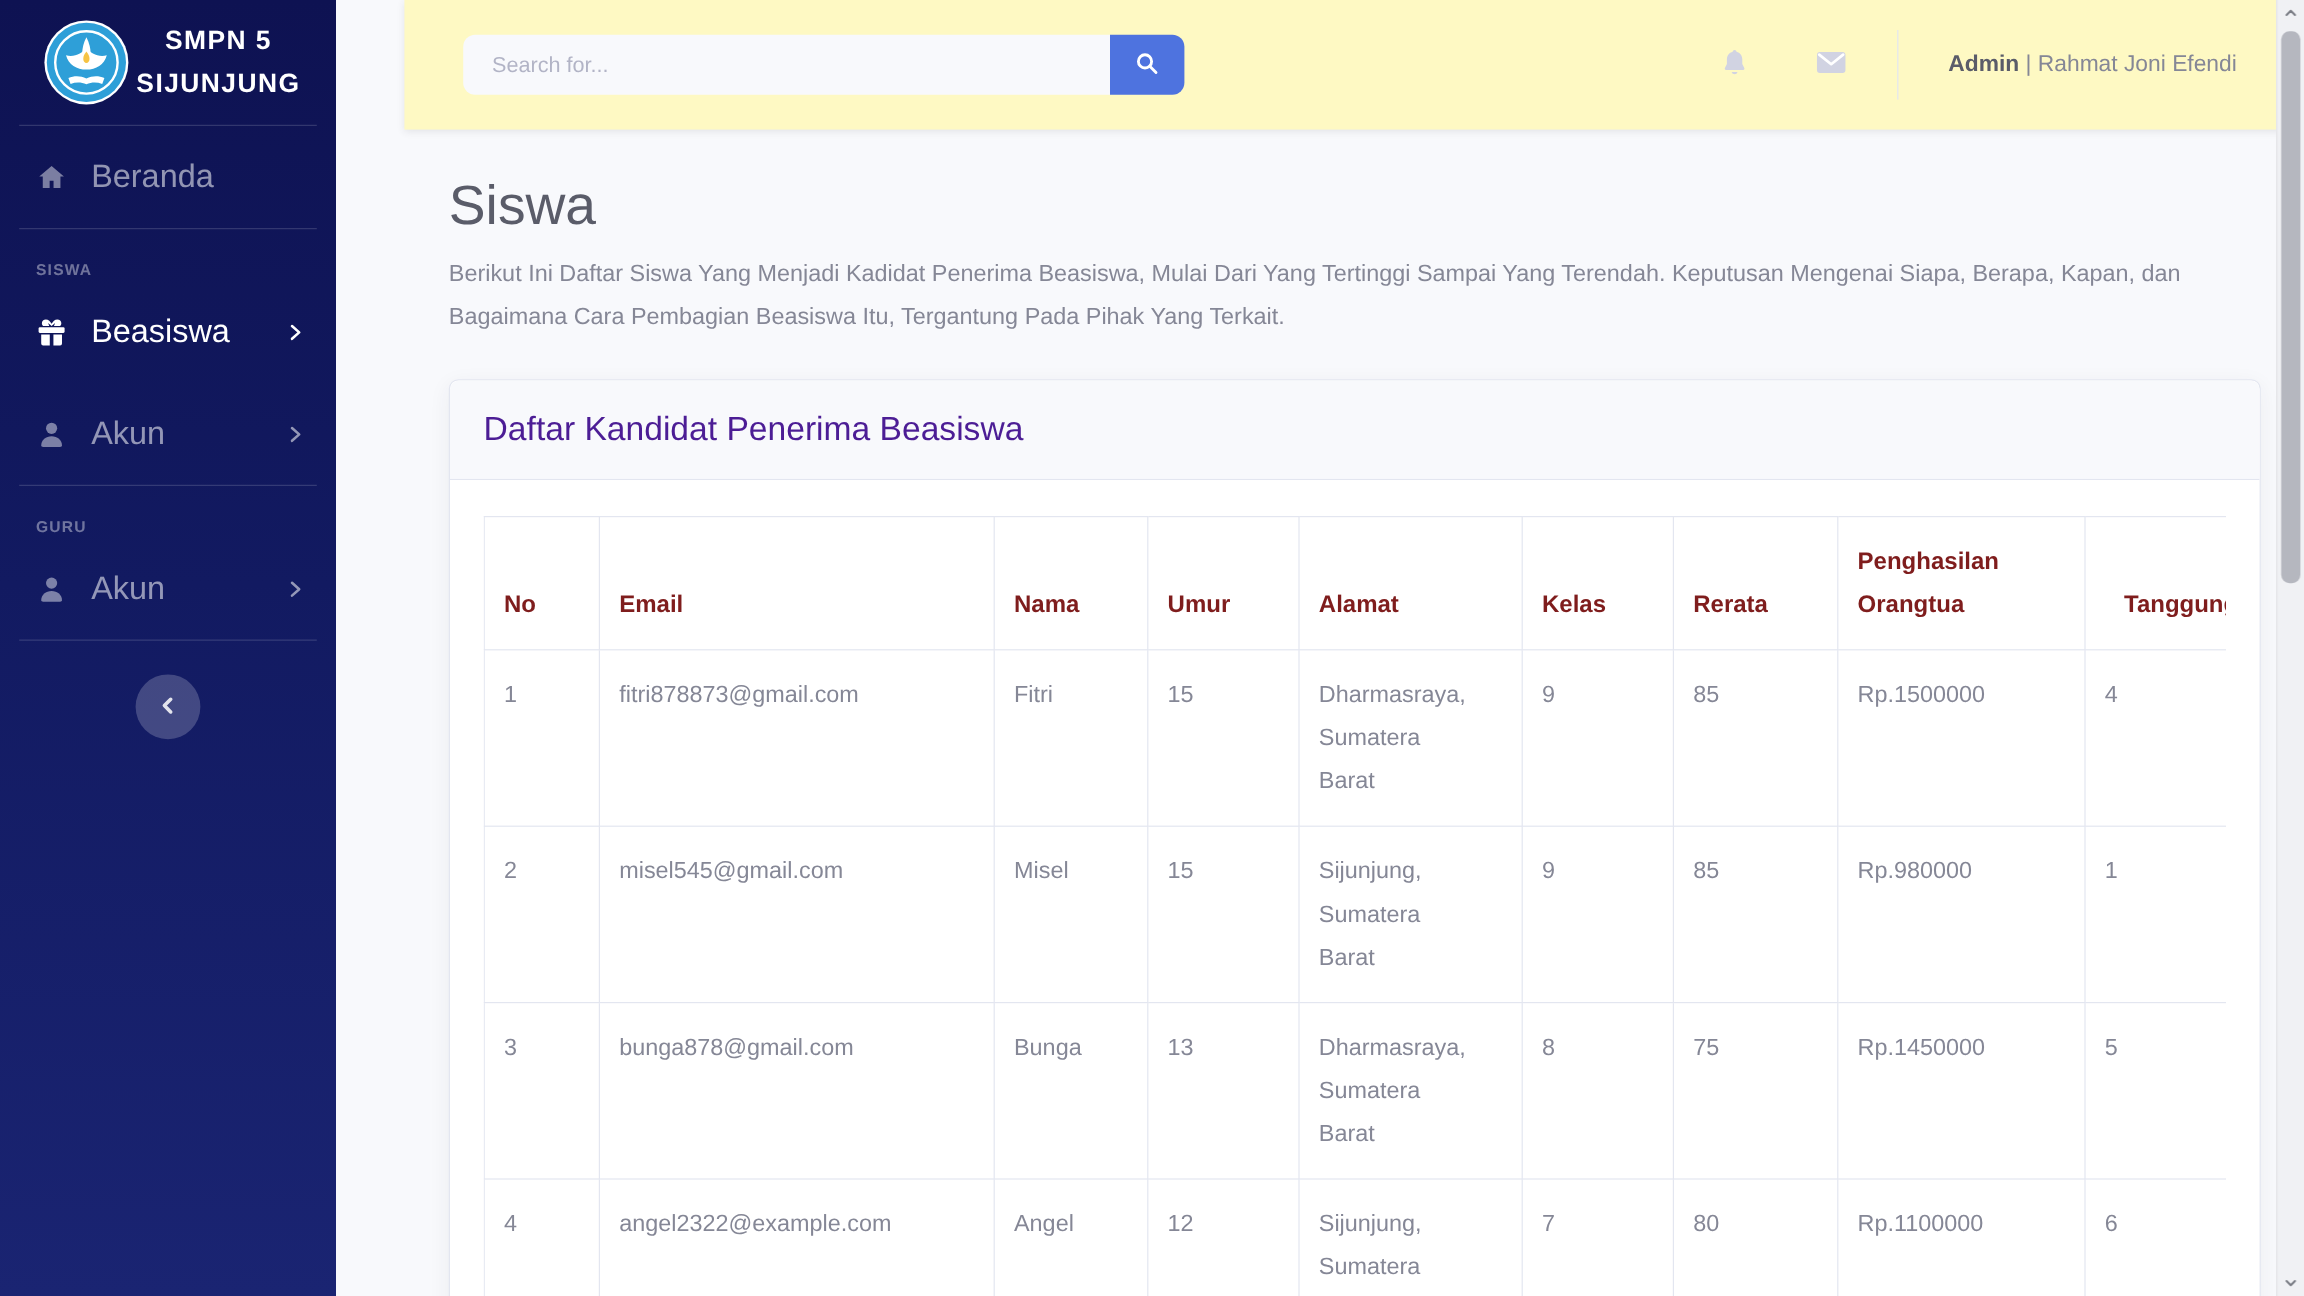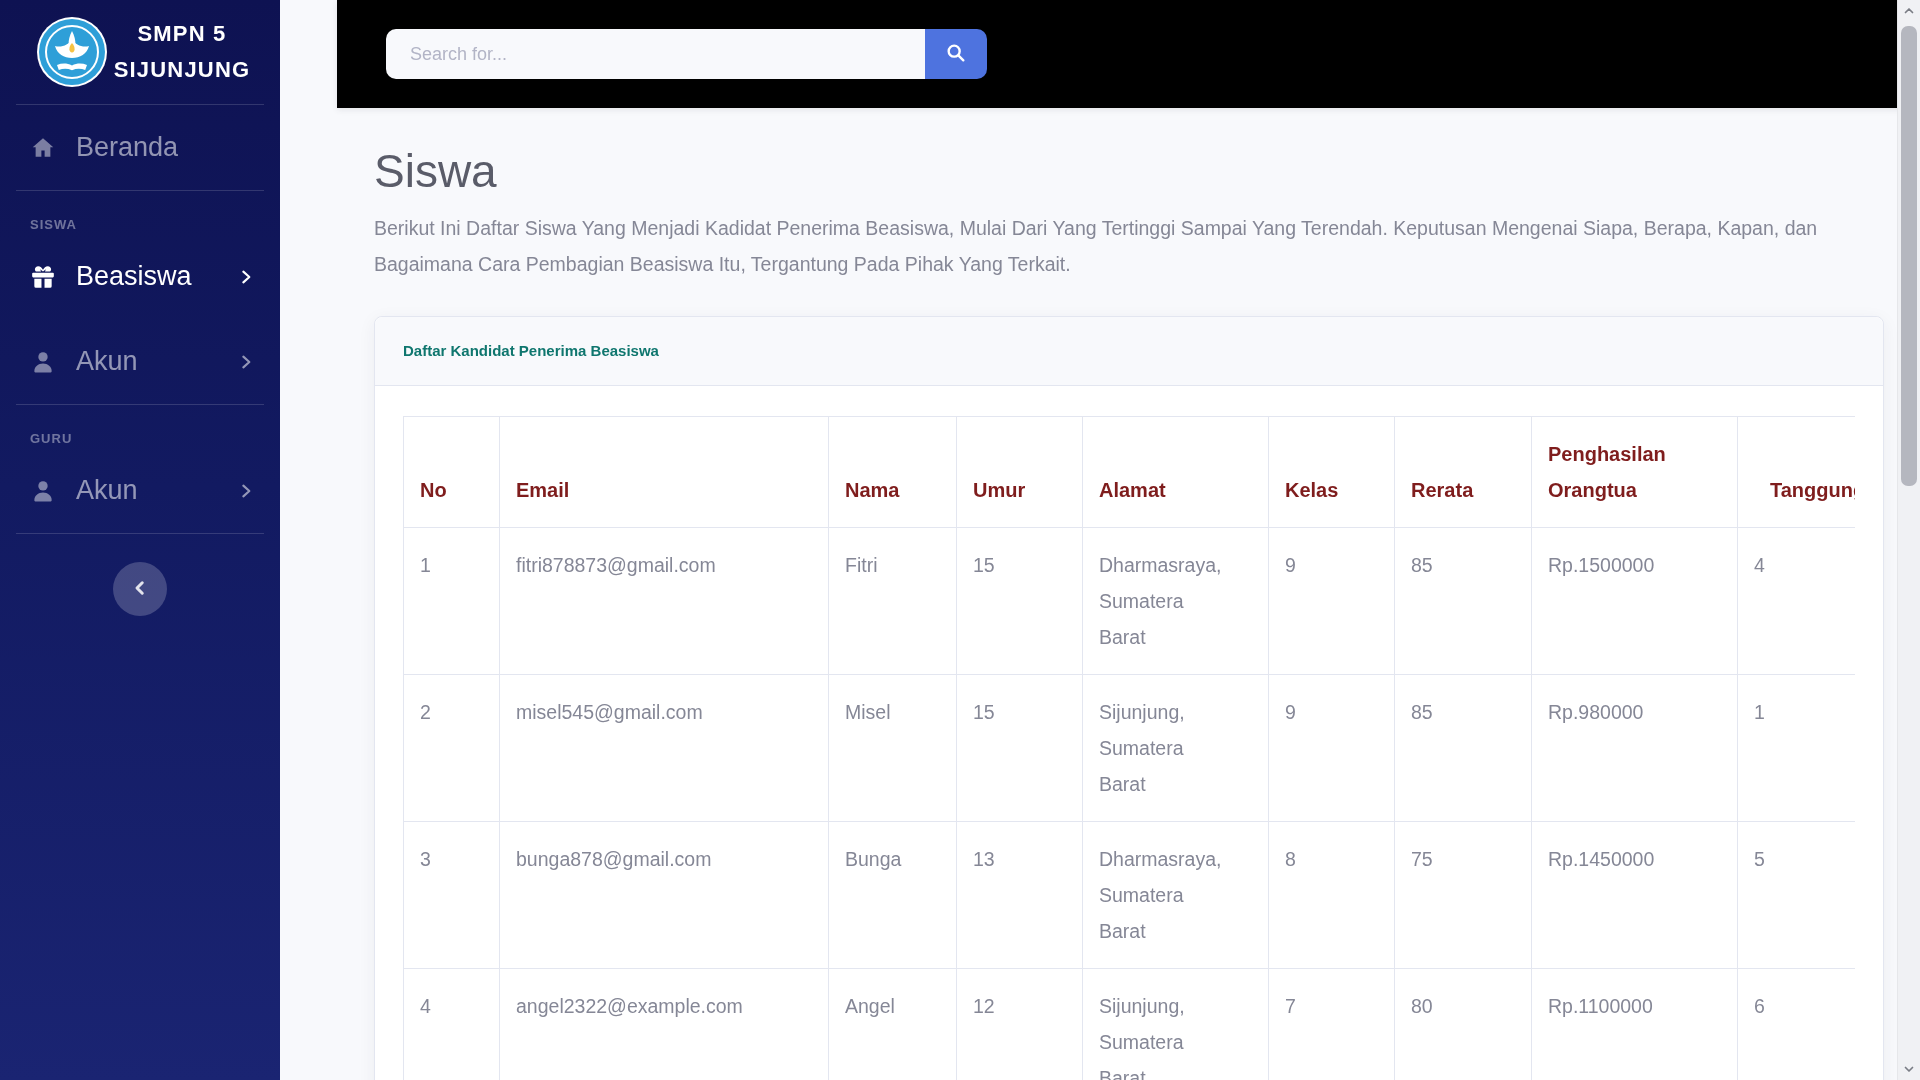--- a/index.html
+++ b/index.html
@@ -29,21 +29,21 @@
   .nav-item.active .nav-caret svg { stroke: #fff; }
   .nav-section { margin: 26px 0 2px; padding: 0 30px; font-size: 13px; font-weight: bold;
     letter-spacing: 1px; color: rgba(255,255,255,0.4); }
   .sb-toggle { display: block; margin: 28px auto 0; width: 54px; height: 54px; border-radius: 50%;
     border: none; background: rgba(255,255,255,0.2); cursor: pointer;
     display: flex; align-items: center; justify-content: center; }
   .sb-toggle svg { width: 18px; height: 18px; stroke: rgba(255,255,255,0.85); }
 
   
   .main { margin-left: 337px; width: 1583px; }
-  .topbar { height: 108px; background: #000000; display: flex; align-items: center;
+  .topbar { height: 108px; background: #fef9c3; display: flex; align-items: center;
     padding: 0 56px 0 49px; box-shadow: 0 2px 6px rgba(58,59,69,0.10); position: relative; }
   .searchbox { display: flex; width: 601px; height: 50px; }
   .searchbox input { flex: 1; border: none; outline: none; background: #f8f9fc;
     border-radius: 10px 0 0 10px; padding: 0 24px; font-size: 18px; color: #6e707e;
     font-family: "Liberation Sans", sans-serif; }
   .searchbox input::placeholder { color: #b2b4c6; }
   .search-btn { width: 62px; height: 50px; border: none; background: #4e73df;
     border-radius: 0 10px 10px 0; cursor: pointer; display: flex; align-items: center; justify-content: center; }
   .topbar-right { margin-left: auto; display: flex; align-items: center; }
   .top-ic { display: inline-flex; align-items: center; justify-content: center; cursor: pointer; }
@@ -56,21 +56,21 @@
 
   
   .content { padding: 36px 36px 0 37px; }
   .page-title { font-size: 46px; font-weight: 400; color: #5a5c69; margin: 0 0 12px; }
   .page-desc { font-size: 19.5px; color: #858796; line-height: 36px; margin: 0 0 34px; }
 
   .card { background: #fff; border: 1px solid #e3e6f0; border-radius: 8px;
     box-shadow: 0 4px 18px rgba(58,59,69,0.06); }
   .card-header { background: #f8f9fc; border-bottom: 1px solid #e3e6f0;
     padding: 25px 28px; border-radius: 8px 8px 0 0; }
-  .card-title { color: #0f766e; font-weight: bold; font-size: 15px; }
+  .card-title { color: #4c1d95; font-weight: normal; font-size: 28px; }
   .card-body { padding: 30px 28px 28px; }
 
   .table-clip { overflow: hidden; width: 100%; }
   table.data-table { border-collapse: collapse; table-layout: fixed; width: 1534px; }
   .data-table th, .data-table td { border: 1px solid #e3e6f0; padding: 19px 16px;
     text-align: left; line-height: 36px; }
   .data-table th { vertical-align: bottom; font-weight: bold; font-size: 20px; color: #7f1d1d; }
   .data-table td { vertical-align: top; font-size: 19.5px; color: #858796; }
   .data-table th.col-tanggungan { padding-left: 32px; }
   .alamat { display: inline-block; max-width: 124px; }
@@ -183,20 +183,44 @@
     <div class="searchbox">
       <input type="text" placeholder="Search for..." style="">
       <button class="search-btn">
         <span>
           <svg viewBox="0 0 24 24" width="22" height="22" fill="none" stroke="#ffffff" stroke-width="2.6" stroke-linecap="round">
             <circle cx="10" cy="10" r="6"></circle>
               <line x1="14.8" y1="14.8" x2="20" y2="20"></line>
           </svg>
         </span>
       </button>
+    </div>
+    <div class="topbar-right">
+      <a class="top-ic bell">
+        <span>
+          <svg viewBox="0 0 24 24" width="27" height="27" fill="#d1d3e2">
+            <path d="M12 3.2c.8 0 1.4.6 1.4 1.3 2.6.6 4.3 2.8 4.3 5.6v3.6l1.5 2.9c.3.6-.1 1.4-.8 1.4H5.6c-.7 0-1.1-.8-.8-1.4l1.5-2.9v-3.6c0-2.8 1.7-5 4.3-5.6 0-.7.6-1.3 1.4-1.3z"></path>
+            <path d="M9.8 19.6a2.3 2.3 0 0 0 4.4 0z"></path>
+          </svg>
+        </span>
+      </a>
+      <a class="top-ic mail">
+        <span>
+          <svg viewBox="0 0 24 24" width="30" height="30" fill="#d1d3e2">
+            <rect x="2.5" y="5" width="19" height="14" rx="2"></rect>
+            <polyline points="4 6.8 12 13.2 20 6.8" fill="none" stroke="#ffffff" stroke-width="1.8" stroke-linecap="round" stroke-linejoin="round"></polyline>
+          </svg>
+        </span>
+      </a>
+      <span class="top-divider"></span>
+      <div class="user-info">
+        <span class="user-role">Admin</span>
+        <span class="user-sep">|</span>
+        <span class="user-name">Rahmat Joni Efendi</span>
+      </div>
     </div>
   </header>
 
   <main class="content">
     <h1 class="page-title">Siswa</h1>
     <p class="page-desc">Berikut Ini Daftar Siswa Yang Menjadi Kadidat Penerima Beasiswa, Mulai Dari Yang Tertinggi Sampai Yang Terendah. Keputusan Mengenai Siapa, Berapa, Kapan, dan Bagaimana Cara Pembagian Beasiswa Itu, Tergantung Pada Pihak Yang Terkait.</p>
 
     <section class="card">
       <div class="card-header">
         <span class="card-title">Daftar Kandidat Penerima Beasiswa</span>

